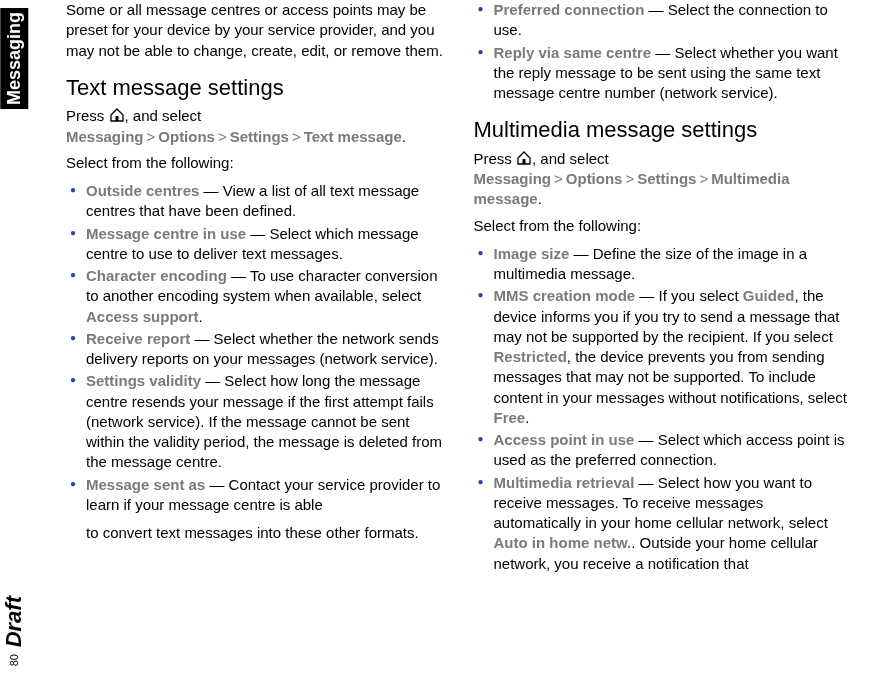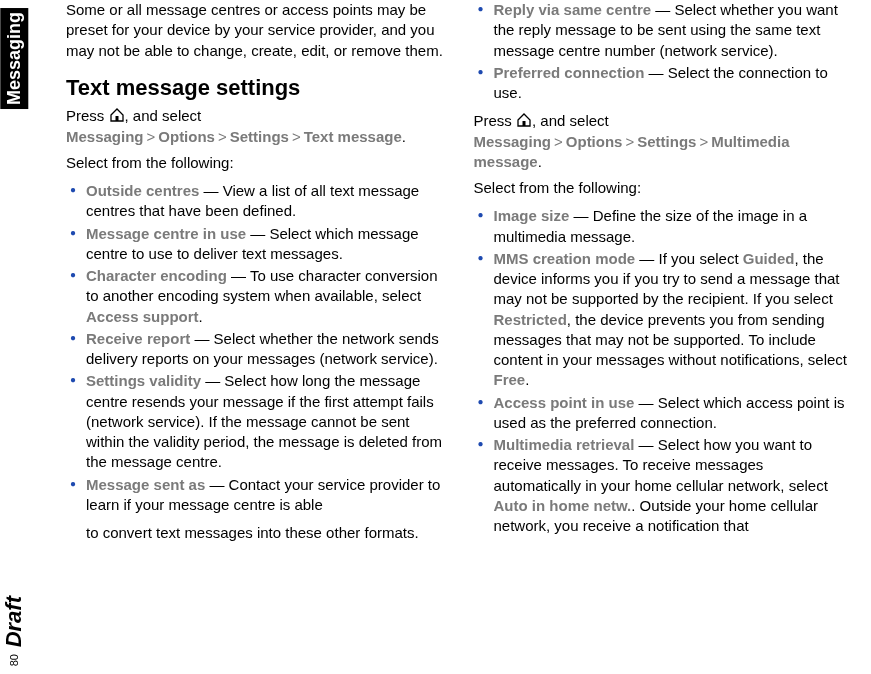--- a/index.html
+++ b/index.html
@@ -44,21 +44,21 @@
     }
     .content {
       flex: 1;
       column-count: 2;
       column-gap: 28px;
       padding: 0 18px 18px 38px;
     }
     p { margin-bottom: 8px; }
     h2 {
       font-size: 22px;
-      font-weight: bold;
+      font-weight: normal;
       margin: 12px 0 4px 0;
     }
     .strong-gray { color: #7a7a7a; font-weight: bold; }
     .breadcrumb { margin-bottom: 6px; }
     .breadcrumb .sep { color: #7a7a7a; margin: 0 3px; }
     ul.bullets {
       list-style: none;
       margin-bottom: 8px;
     }
     ul.bullets li {
@@ -115,24 +115,25 @@
     <li><span class="strong-gray">Message centre in use</span><span>  — Select which message centre to use to deliver text messages.</span></li>
     <li><span class="strong-gray">Character encoding</span><span> — To use character conversion to another encoding system when available, select </span><span class="strong-gray">Access support</span><span>.</span></li>
     <li><span class="strong-gray">Receive report</span><span> — Select whether the network sends delivery reports on your messages (network service).</span></li>
     <li><span class="strong-gray">Settings validity</span><span> — Select how long the message centre resends your message if the first attempt fails (network service). If the message cannot be sent within the validity period, the message is deleted from the message centre.</span></li>
     <li><span class="strong-gray">Message sent as</span><span>  — Contact your service provider to learn if your message centre is able</span></li>
   </ul>
 
   <p style="padding-left:20px;">to convert text messages into these other formats.</p>
 
   <ul class="bullets">
+    <li><span class="strong-gray">Preferred connection</span><span> — Select the connection to use.</span></li>
     <li><span class="strong-gray">Reply via same centre</span><span> — Select whether you want the reply message to be sent using the same text message centre number (network service).</span></li>
-    <li><span class="strong-gray">Preferred connection</span><span> — Select the connection to use.</span></li>
   </ul>
 
+  <h2>Multimedia message settings</h2>
 
   <p class="breadcrumb">
     <span>Press </span><span class="home-icon">
         <svg viewBox="0 0 16 16">
           <path d="M2 8 L8 2 L14 8 L14 14 L2 14 Z" fill="none" stroke="#000" stroke-width="1.3"></path>
           <rect x="6.5" y="9" width="3" height="5" fill="#000"></rect>
         </svg>
       </span><span>, and select </span><span class="strong-gray">Messaging</span><span class="sep">&gt;</span><span class="strong-gray">Options</span><span class="sep">&gt;</span><span class="strong-gray">Settings</span><span class="sep">&gt;</span><span class="strong-gray">Multimedia message</span>.
   </p>
 

